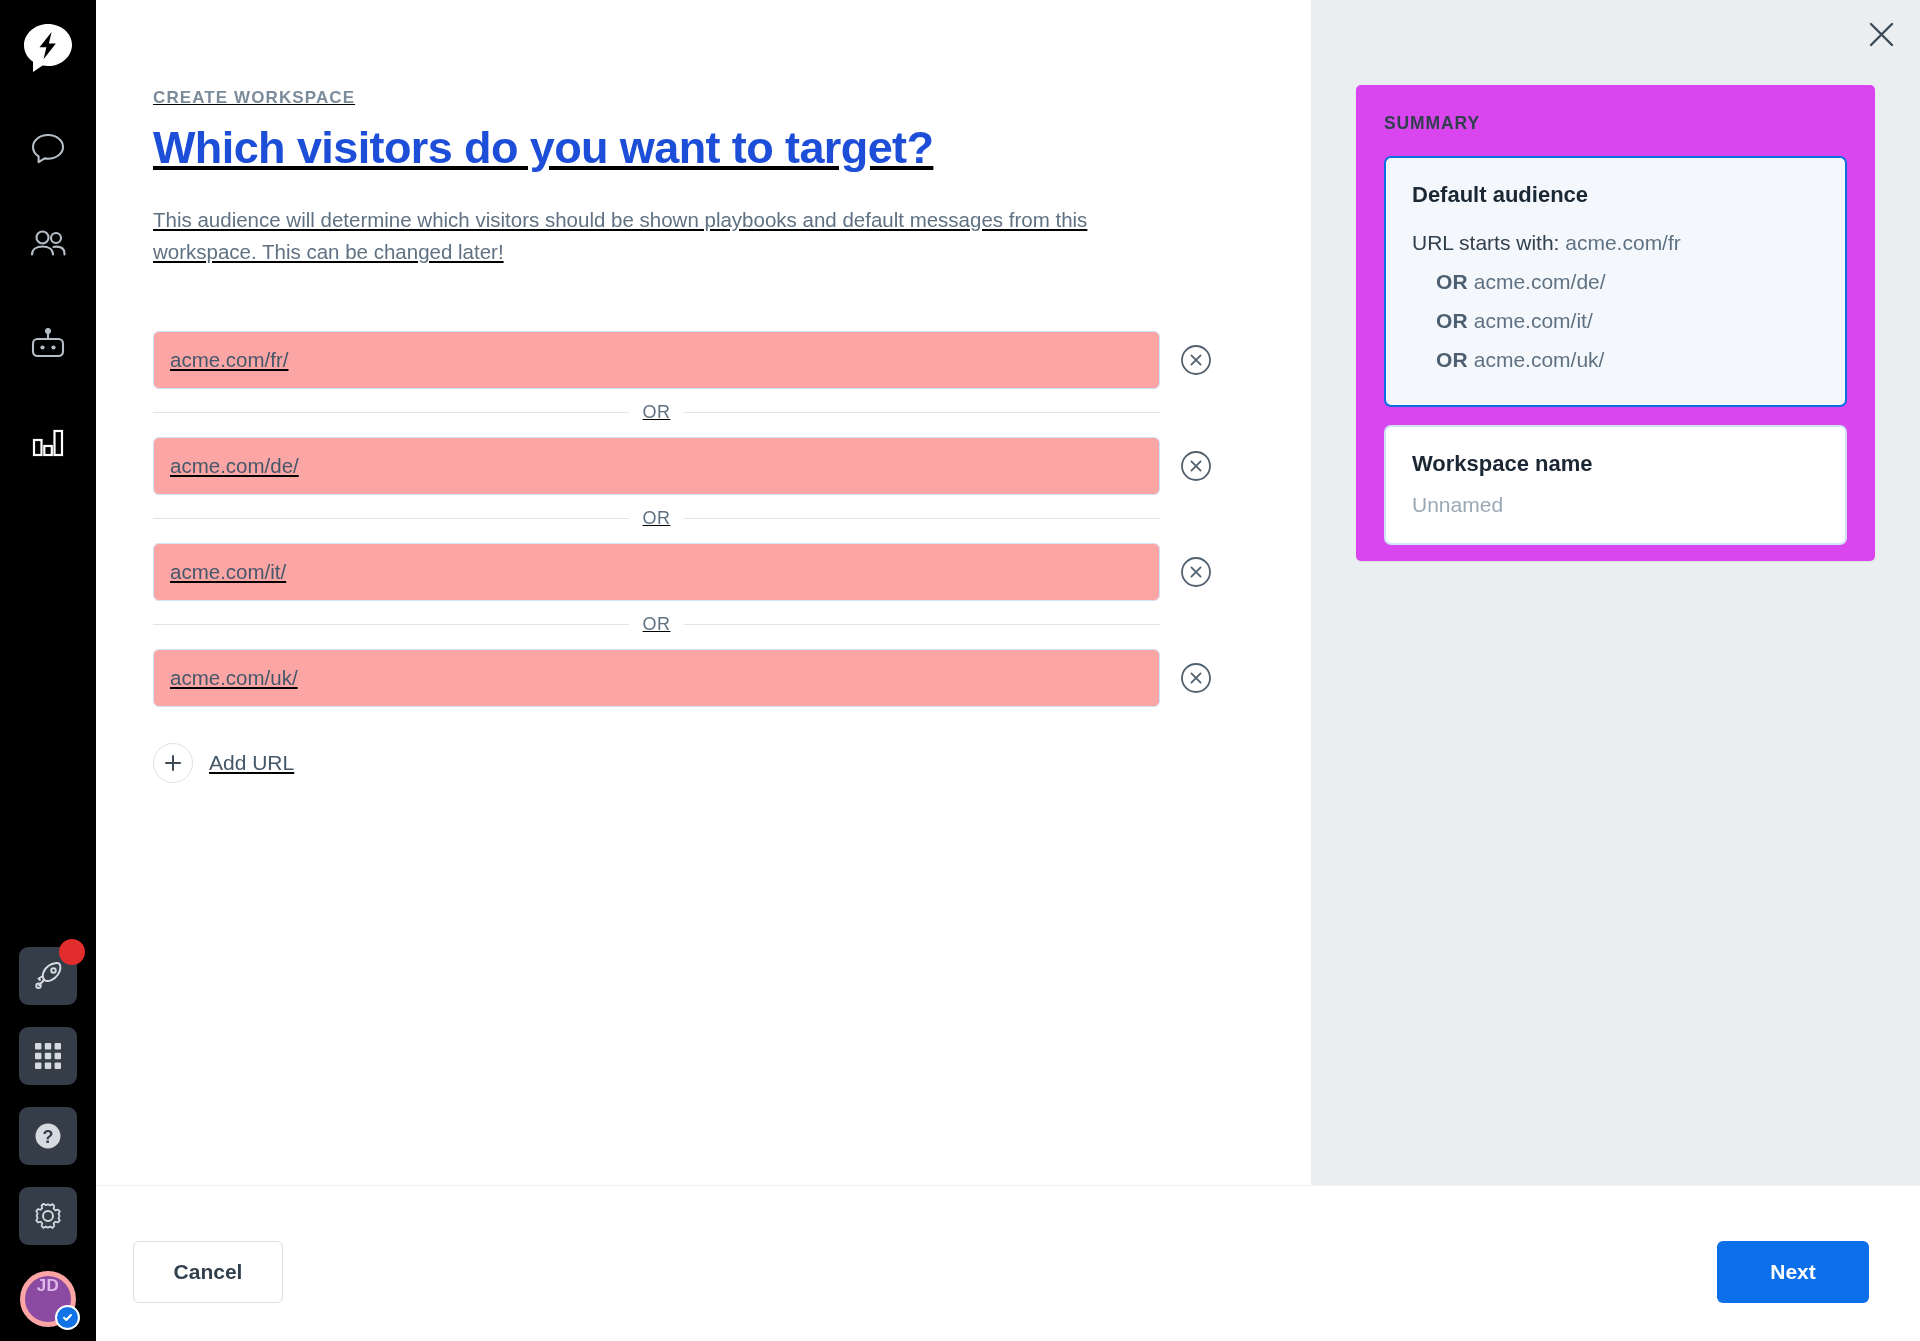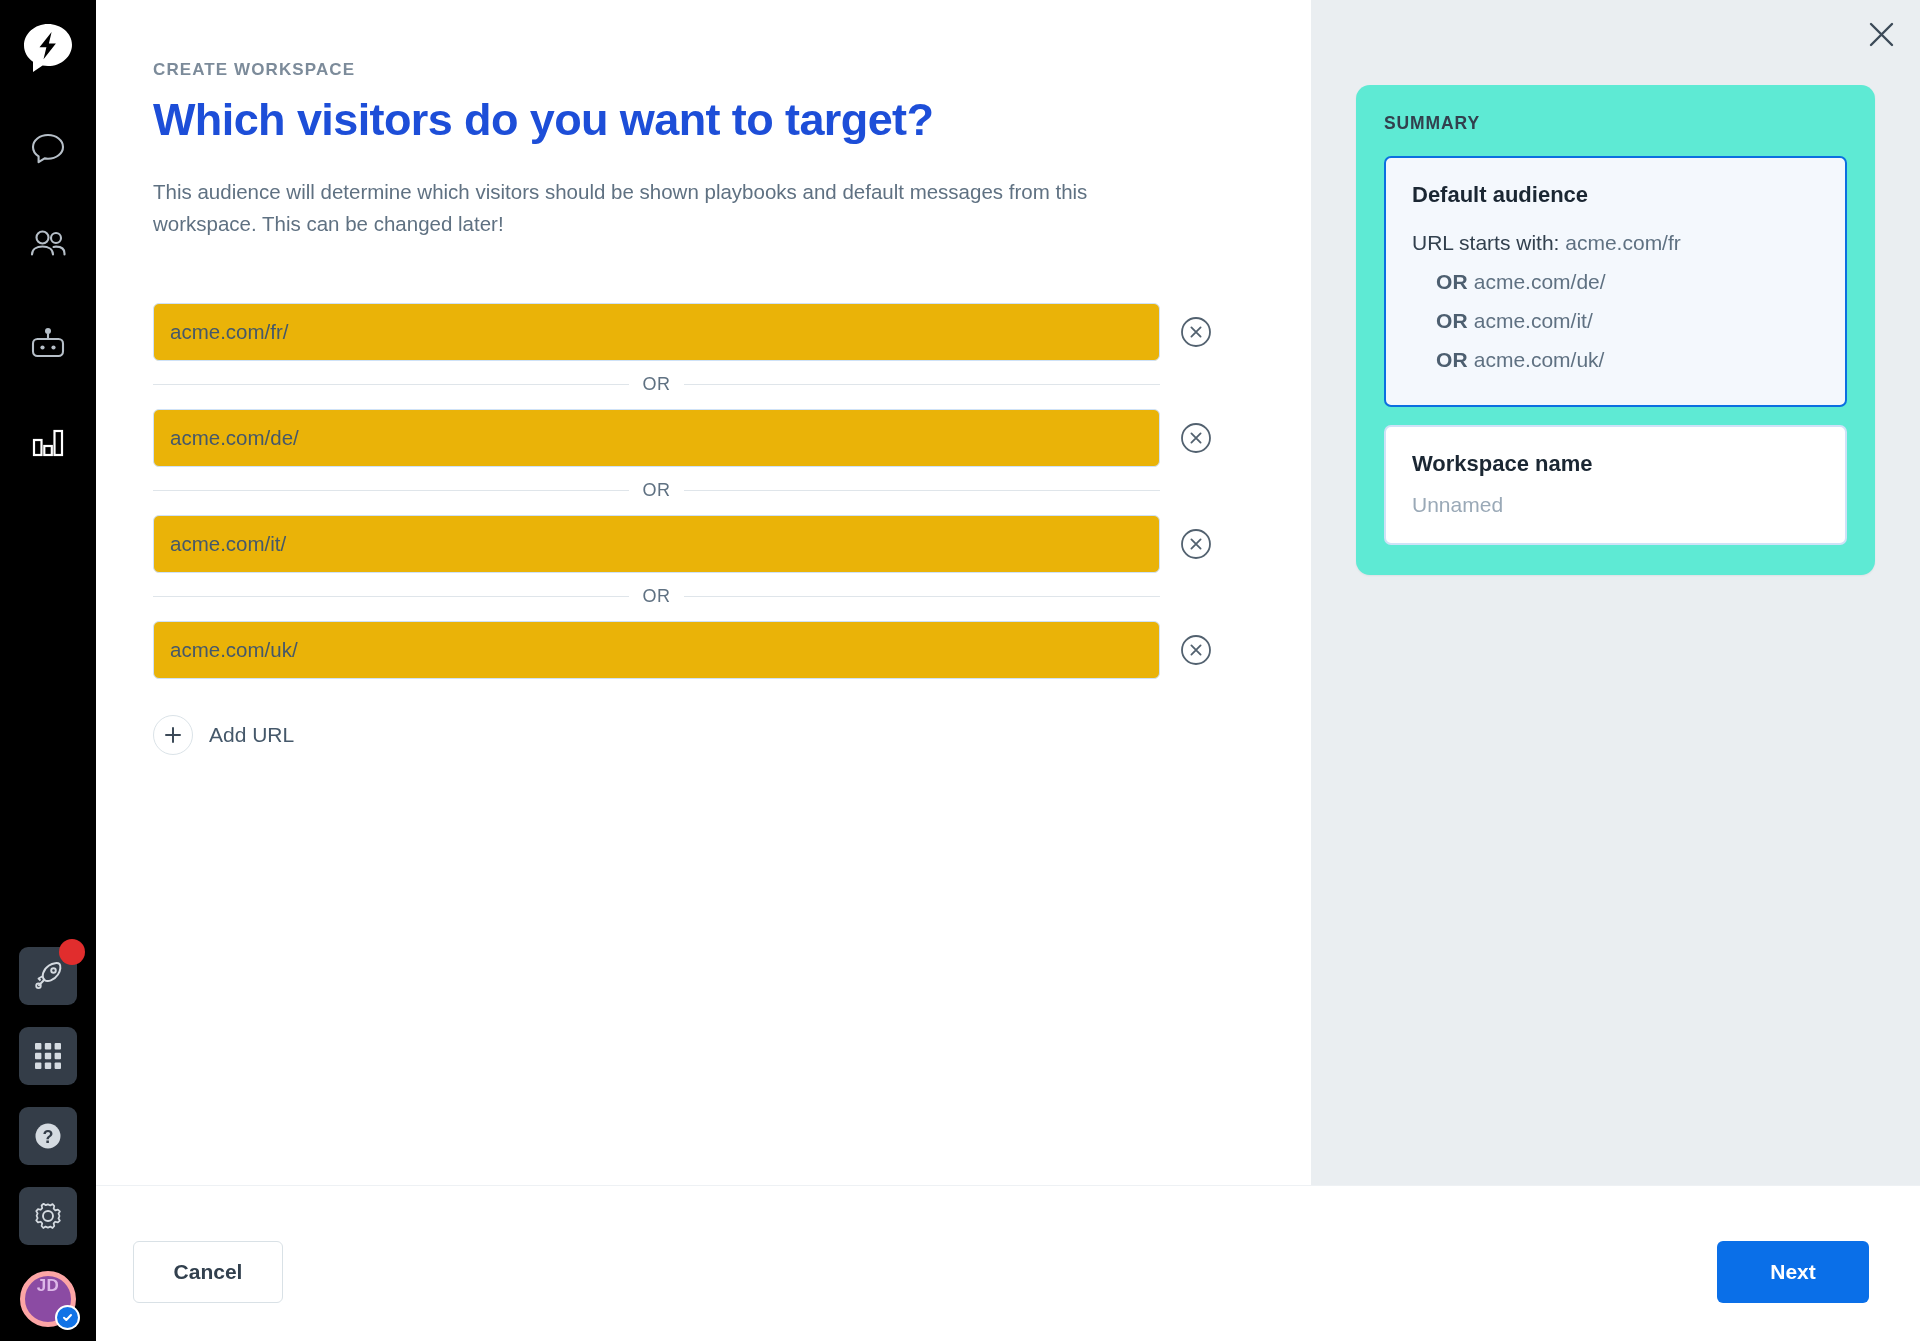--- a/index.html
+++ b/index.html
@@ -103,21 +103,22 @@
   }
   .modal-body {
     flex: 1 1 auto;
     display: flex;
     min-height: 0;
   }
   .content {
     width: 1215px;
     flex: 0 0 1215px;
     background: #ffffff;
-    padding: 60px 0 0 57px;
+    padding: 88px 0 0 57px;
+    text-decoration: underline;
   }
   .eyebrow {
     color: #7c8b9a;
     font-size: 17px;
     font-weight: 700;
     letter-spacing: 1.1px;
     margin: 0 0 14px 0;
   }
   h1.page-title {
     margin: 0 0 30px 0;
@@ -145,21 +146,21 @@
   .url-row {
     display: flex;
     align-items: center;
     gap: 17px;
   }
   .url-input {
     flex: 1 1 auto;
     height: 58px;
     border: 1px solid #cfe2f7;
     border-radius: 6px;
-    background: #eab308;
+    background: #fca5a5;
     color: #45586a;
     font-family: "Liberation Sans", sans-serif;
     font-size: 20.5px;
     padding: 0 16px;
     outline: none;
   }
   .url-input::placeholder { color: #9aa9b7; }
   .btn-remove {
     flex: 0 0 auto;
     width: 38px; height: 38px;
@@ -207,23 +208,23 @@
     color: #45586a;
   }
 
   
   .summary-pane {
     flex: 1 1 auto;
     background: #eaeef1;
     padding: 85px 45px 0 45px;
   }
   .summary-card {
-    background: #5eead4;
-    border-radius: 14px;
-    padding: 28px 28px 30px 28px;
+    background: #d946ef;
+    border-radius: 5px;
+    padding: 28px 28px 16px 28px;
     box-shadow: 0 1px 2px rgba(40,55,70,0.07);
   }
   .summary-title {
     font-size: 17.5px;
     font-weight: 700;
     letter-spacing: 0.9px;
     color: #32404e;
     margin: 0 0 22px 0;
   }
   .sum-block {

